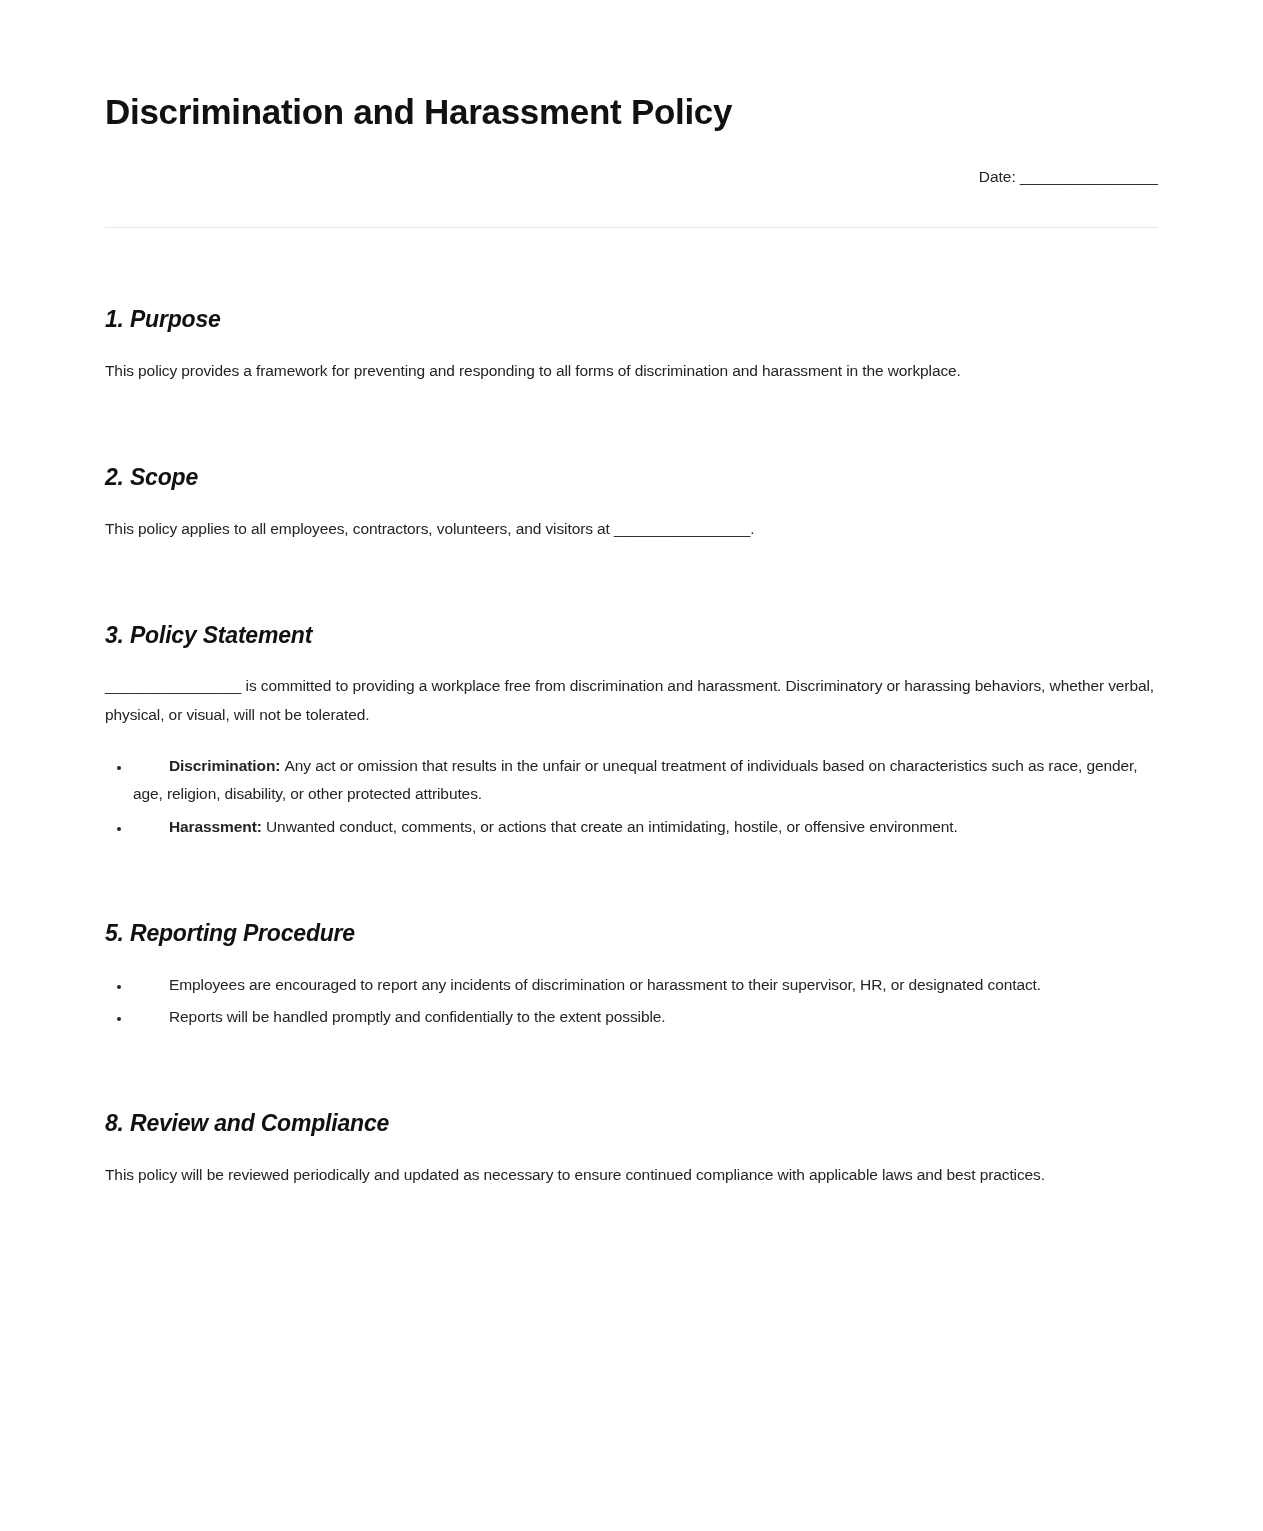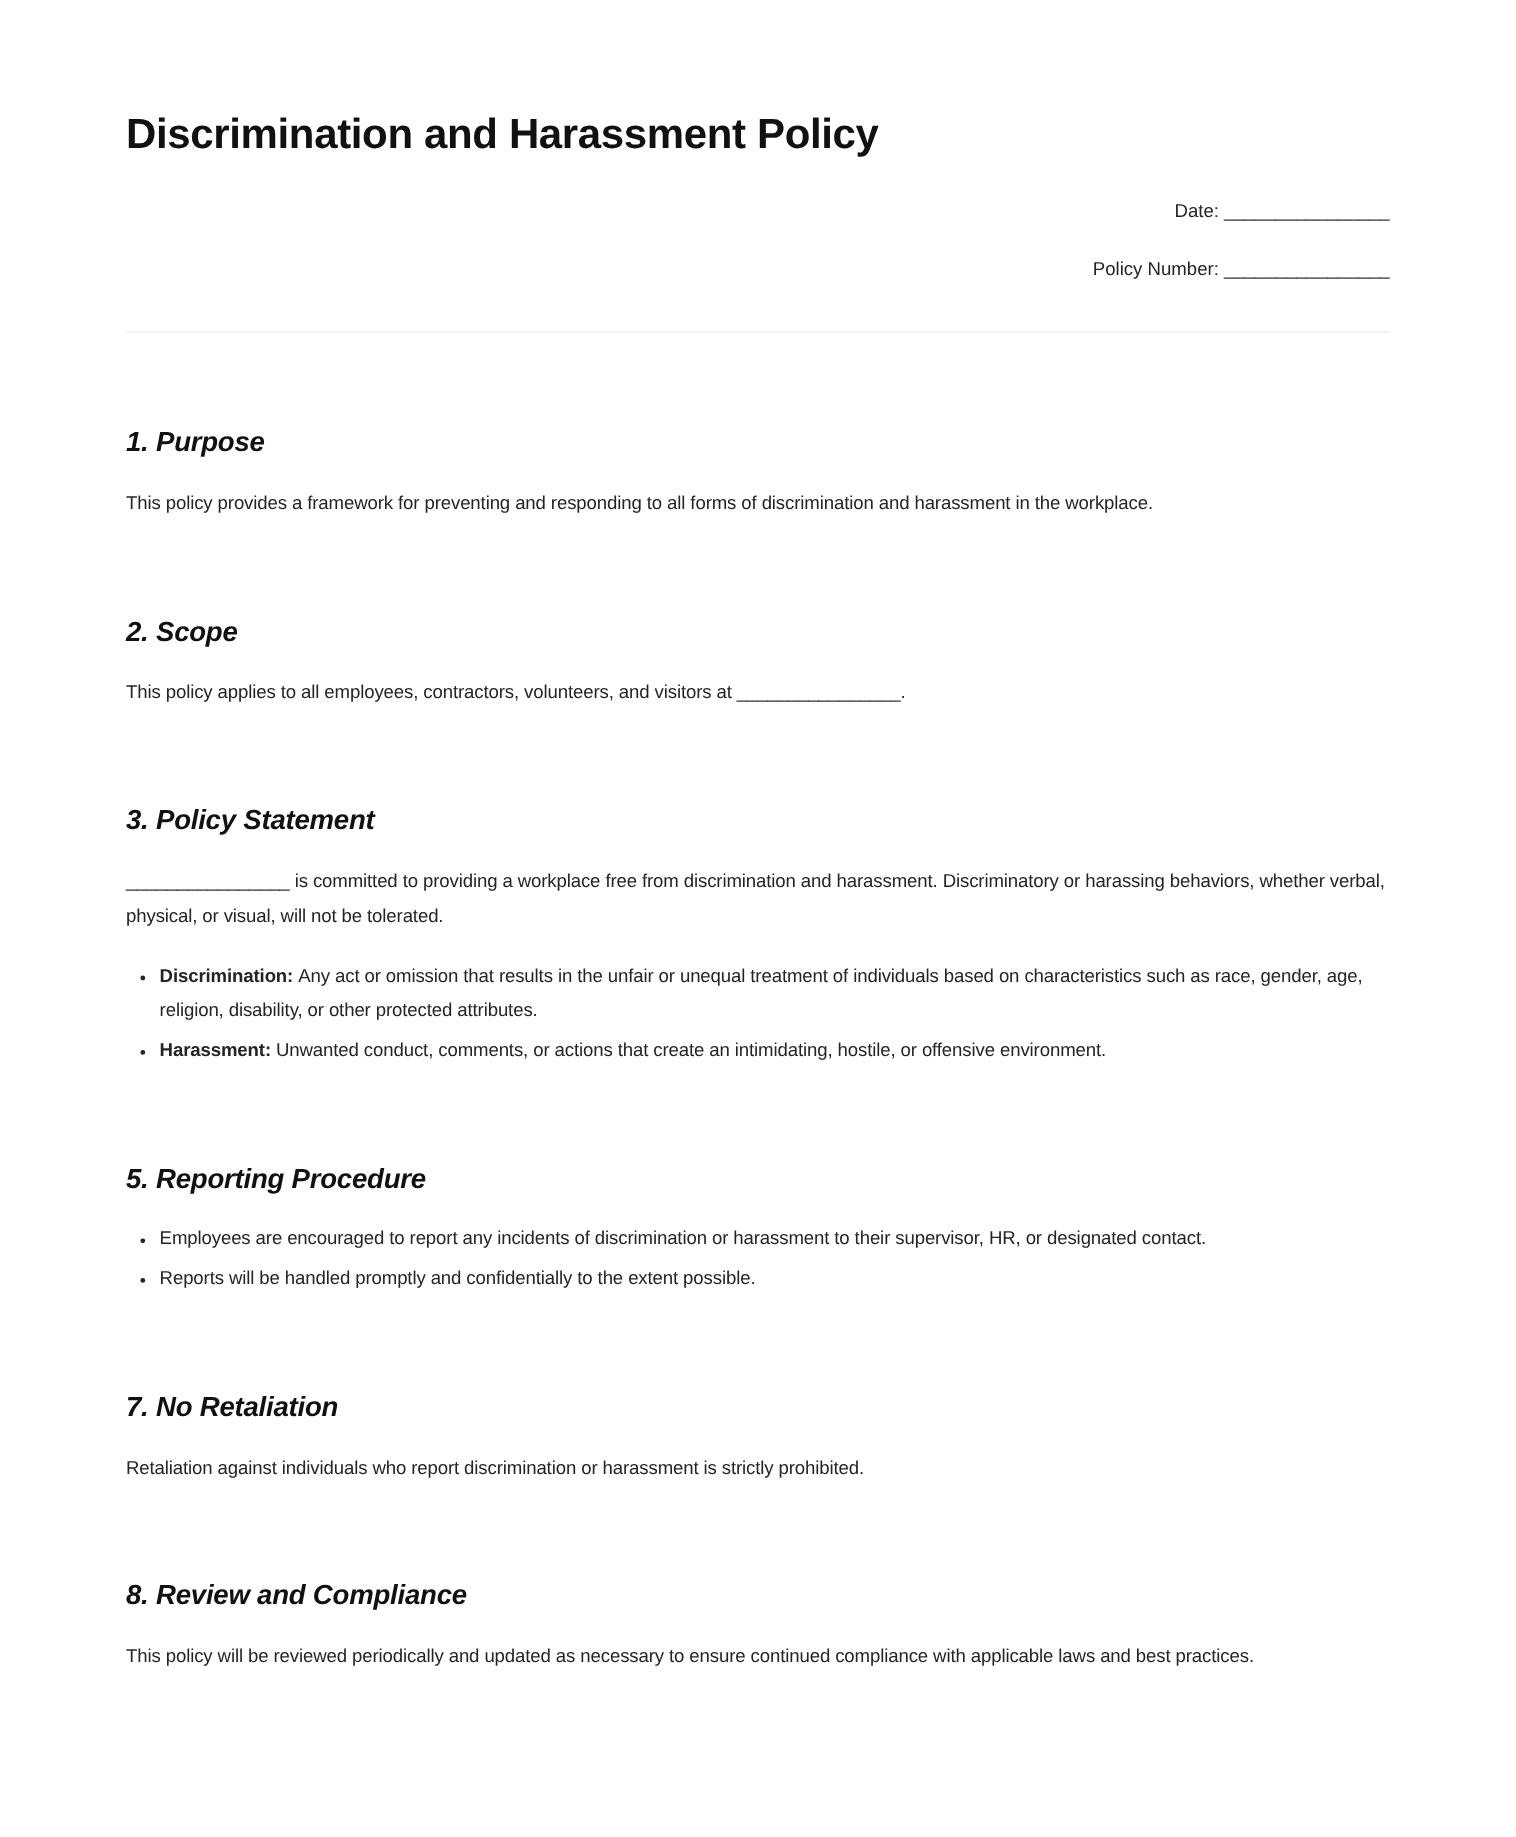--- a/index.html
+++ b/index.html
@@ -59,32 +59,31 @@
   }
   .sec ul.bullets li {
     font-size: 15.5px;
     line-height: 1.85;
     color: #242424;
     letter-spacing: -0.1px;
     margin: 0 0 4px 0;
     padding-left: 2px;
   }
   .sec ul.bullets li::marker { font-size: 12px; }
-  .sec ul.bullets li strong { font-weight: 700; }
+  .sec ul.bullets li strong { font-weight: 700; margin-left: 36px; }
 </style>
 </head>
 <body>
 
 <div class="page">
 
   <h1 class="doc-title">Discrimination and Harassment Policy</h1>
 
   <p class="meta-line"><span>Date: </span><span>________________</span></p>
 
-  <p class="meta-line"><span>Policy Number: </span><span>________________</span></p>
 
   <hr class="divider">
 
   <section class="sec">
     <h2>1. Purpose</h2>
     <p class="body">This policy provides a framework for preventing and responding to all forms of discrimination and harassment in the workplace.</p>
   </section>
 
   <section class="sec">
     <h2>2. Scope</h2>
@@ -105,23 +104,19 @@
 
   <section class="sec">
     <h2>5. Reporting Procedure</h2>
     <ul class="bullets">
       <li><strong></strong><span>Employees are encouraged to report any incidents of discrimination or harassment to their supervisor, HR, or designated contact.</span></li>
       <li><strong></strong><span>Reports will be handled promptly and confidentially to the extent possible.</span></li>
     </ul>
   </section>
 
 
-  <section class="sec">
-    <h2>7. No Retaliation</h2>
-    <p class="body">Retaliation against individuals who report discrimination or harassment is strictly prohibited.</p>
-  </section>
 
   <section class="sec">
     <h2>8. Review and Compliance</h2>
     <p class="body">This policy will be reviewed periodically and updated as necessary to ensure continued compliance with applicable laws and best practices.</p>
   </section>
 
 </div>
 
 </body></html>

